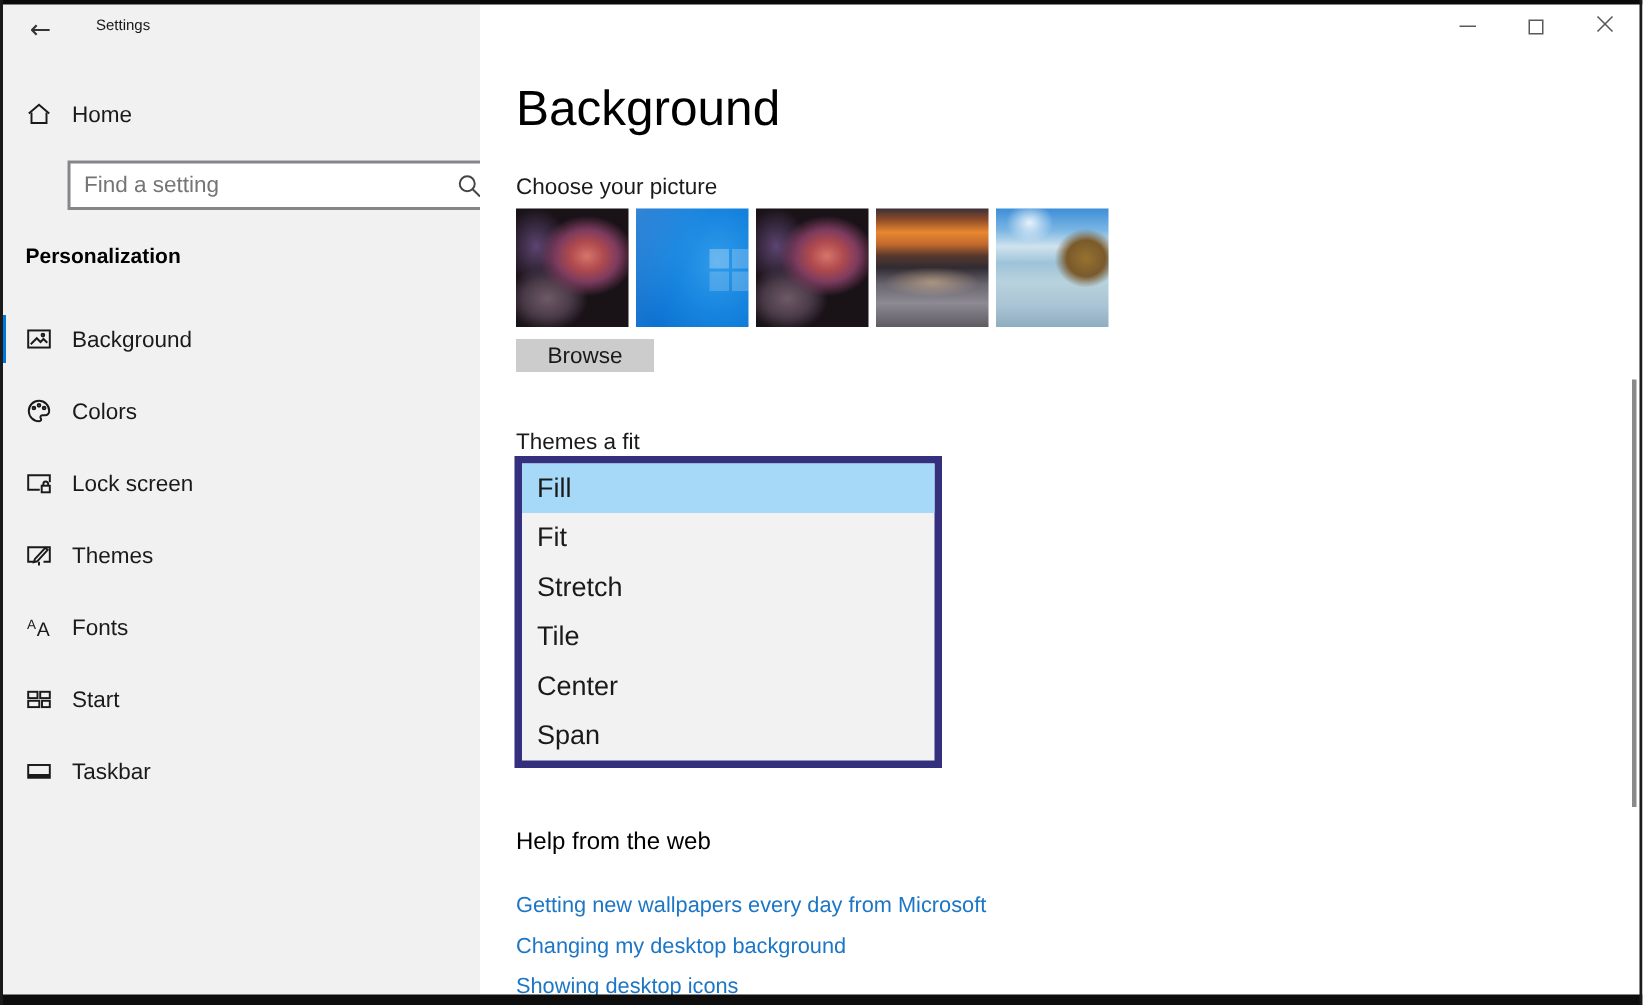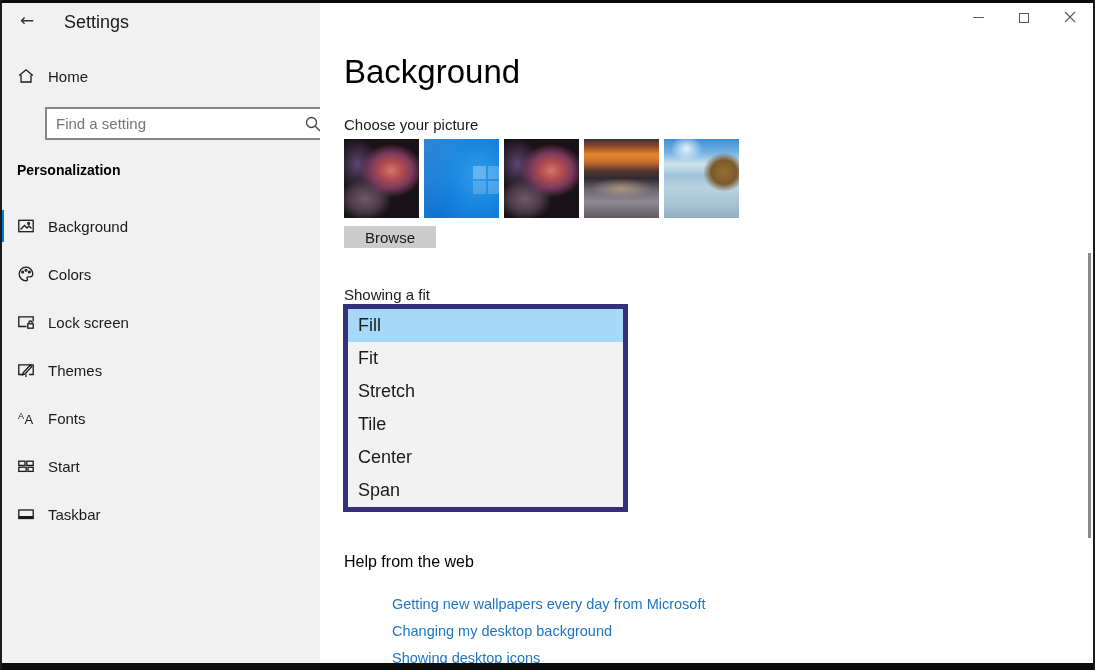--- a/index.html
+++ b/index.html
@@ -15,21 +15,21 @@
   .edge-top    { position:absolute; left:0; top:0; width:1095px; height:3px; background:#0a0a0a; z-index:50; }
   .edge-bottom { position:absolute; left:0; bottom:0; width:1095px; height:7px; background:#0d0d0d; z-index:50; }
   .edge-left   { position:absolute; left:0; top:0; bottom:0; width:2px; background:#1a1a1a; z-index:50; }
   .edge-right  { position:absolute; right:0; top:0; bottom:0; width:2px; background:#1a1a1a; z-index:50; }
 
   
   .sidebar { position:absolute; left:0; top:3px; bottom:7px; width:320px; background:#f1f1f1; }
   .back-button { position:absolute; left:14px; top:6px; width:26px; height:22px;
                  display:flex; align-items:center; justify-content:center;
                  font-family:"DejaVu Sans",sans-serif; font-size:17px; color:#333; cursor:pointer; }
-  .app-title { position:absolute; left:64px; top:9px; font-size:18px; color:#1a1a1a; }
+  .app-title { position:absolute; left:64px; top:9px; font-size:10px; color:#1a1a1a; }
 
   .home-row { position:absolute; left:0; top:60px; width:320px; height:30px; cursor:pointer; }
   .home-row .nav-icon { position:absolute; left:17px; top:4px; }
   .home-row .nav-label { position:absolute; left:48px; top:5px; font-size:15px; }
 
   .search-box { position:absolute; left:17px; top:104px; width:288px; height:33px;
                 background:#fff; border:2px solid #85858a; display:flex; align-items:center;margin-left:28px; }
   .search-box input { flex:1; border:none; outline:none; background:transparent;
                       font-family:inherit; font-size:15px; color:#333; padding:0 6px 0 9px; }
   .search-icon { width:22px; height:20px; flex:0 0 auto; margin-right:6px; }
@@ -90,21 +90,21 @@
                    background:#cccccc; border:none; font-family:inherit; font-size:15px; color:#1a1a1a; cursor:pointer; }
 
   .choose-fit-label { position:absolute; left:24px; top:283px; font-size:15px; }
 
   .fit-dropdown { position:absolute; left:23px; top:301px; width:285px; height:208px;
                   border:5px solid #34307e; background:#f2f2f2; }
   .fit-option { height:33px; line-height:33px; padding-left:10px; font-size:18px; color:#1a1a1a; cursor:pointer; }
   .fit-option.selected { background:#a6d9f7; }
 
   .help-title { position:absolute; left:24px; top:550px; font-size:16px; color:#000; }
-  .help-link { position:absolute; left:24px; font-size:14.5px; color:#1c76c5; cursor:pointer;margin-left:48px; }
+  .help-link { position:absolute; left:24px; font-size:14.5px; color:#1c76c5; cursor:pointer; }
   .help-link-1 { top:593px; }
   .help-link-2 { top:620px; }
   .help-link-3 { top:647px; }
 
   .scrollbar-thumb { position:absolute; right:4px; top:253px; width:3px; height:285px; background:#8a8a8a; z-index:40; cursor:pointer; }
 </style>
 </head>
 <body>
 
 <div class="sidebar">
@@ -241,21 +241,21 @@
   <div class="thumbs">
     <div class="thumb thumb-swirl" title=""></div>
     <div class="thumb thumb-blue"></div>
     <div class="thumb thumb-swirl"></div>
     <div class="thumb thumb-sunset"></div>
     <div class="thumb thumb-beach"></div>
   </div>
 
   <button class="browse-button">Browse</button>
 
-  <div class="choose-fit-label">Showing a fit</div>
+  <div class="choose-fit-label">Themes a fit</div>
 
   <div class="fit-dropdown">
     <div class="fit-option selected">Fill</div>
     <div class="fit-option">Fit</div>
     <div class="fit-option">Stretch</div>
     <div class="fit-option">Tile</div>
     <div class="fit-option">Center</div>
     <div class="fit-option">Span</div>
   </div>
 

